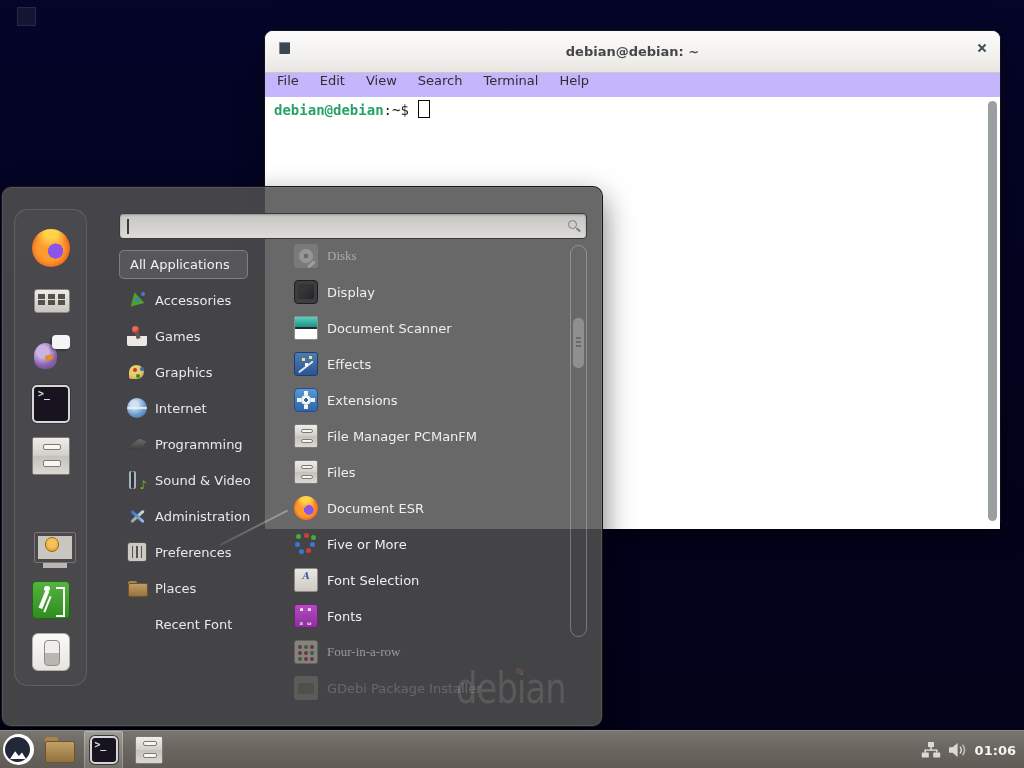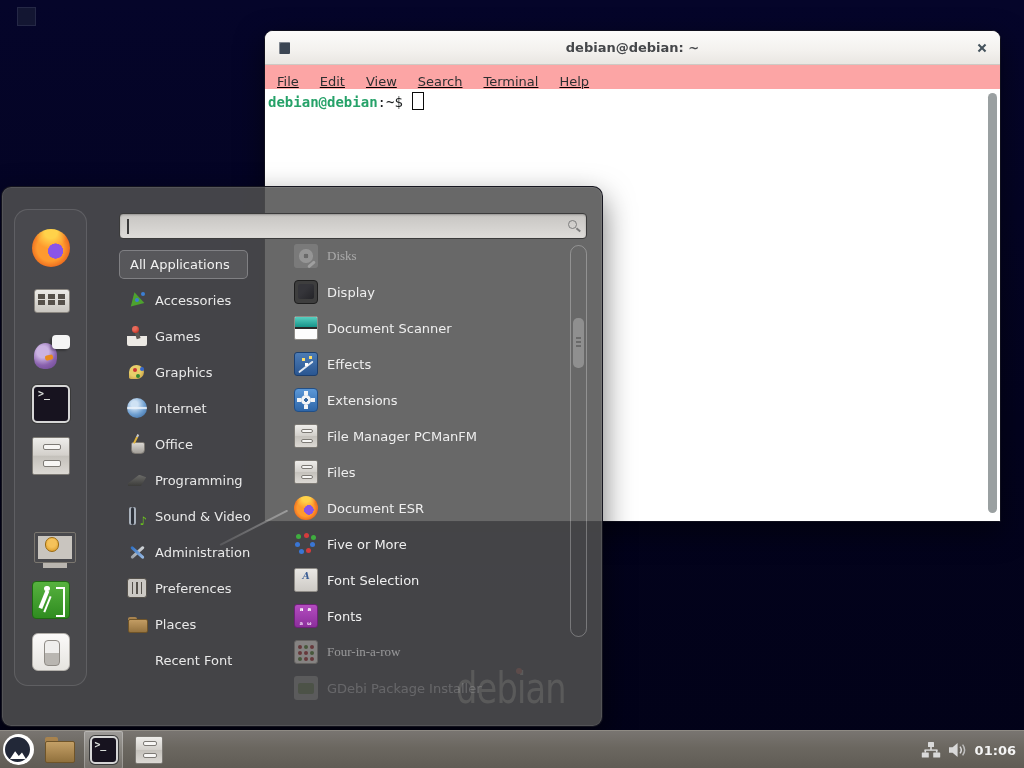--- a/index.html
+++ b/index.html
@@ -16,42 +16,42 @@
   
   #watermark { position:absolute; left:456px; top:664px; font-size:42px; color:#9b9b9b;
     letter-spacing:-1px; transform:scaleX(.80); transform-origin:left; }
   #watermark-dot { position:absolute; left:516px; top:668px; width:6px; height:6px;
     border-radius:50%; background:#b3362c; }
 
   
   #terminal { position:absolute; left:264px; top:30px; width:737px; height:492px; z-index:10;
     border:1px solid #10101d; border-radius:9px 9px 2px 2px;
     box-shadow:0 10px 28px rgba(0,0,0,.5); background:#fff; }
-  #term-titlebar { position:relative; height:34px; border-radius:8px 8px 0 0;
+  #term-titlebar { position:relative; height:42px; border-radius:8px 8px 0 0;
     background:linear-gradient(180deg,#fcfbfa 0%,#f3f1ee 60%,#e9e6e2 100%);
     border-bottom:1px solid #cdc9c4; display:flex; align-items:center; }
   #term-title { position:absolute; left:0; right:0; text-align:center; font-weight:bold;
     font-size:13px; color:#45474a; }
   #term-tl-icon { position:absolute; left:14px; top:11px; width:11px; height:12px;
     background:#3c4653; border-radius:1px; box-shadow:inset 1px 1px 0 rgba(255,255,255,.35); }
   #term-btns { position:absolute; right:12px; top:0; height:34px; display:flex;
     align-items:center; gap:21px; }
   .wbtn { position:relative; width:12px; height:12px; cursor:pointer; }
   .wbtn-close::before,.wbtn-close::after { content:""; position:absolute; left:1px; top:5px;
     width:10px; height:2px; background:#44525c; }
   .wbtn-close::before { transform:rotate(45deg); }
   .wbtn-close::after { transform:rotate(-45deg); }
 
-  #term-menubar { height:24px; background:#fca5a5; display:flex; align-items:flex-end;
-    padding-left:12px; gap:21px;text-decoration:underline; }
+  #term-menubar { height:24px; background:#c4b5fd; display:flex; align-items:flex-start;
+    padding-left:12px; gap:21px; }
   .tmenu-item { font-size:13px; color:#2e2f31; cursor:pointer; }
 
   #term-content { position:relative; height:432px; background:#ffffff;
     font-family:"DejaVu Sans Mono","Liberation Mono",monospace; font-size:14px; }
-  #prompt-line { position:absolute; left:3px; top:3px; white-space:pre; }
+  #prompt-line { position:absolute; left:9px; top:3px; white-space:pre; }
   #prompt-user { color:#26a269; font-weight:bold; }
   #prompt-rest { color:#1d2021; }
   #term-cursor { display:inline-block; width:12px; height:18px; border:1.5px solid #0b0b0b;
     vertical-align:text-bottom; margin-left:9px; }
   #term-scrollbar { position:absolute; right:3px; top:4px; width:9px; height:420px;
     border-radius:5px; background:#9aa0a1; }
 
   
   #startmenu { position:absolute; left:1px; top:186px; width:602px; height:541px; z-index:40;
     background:rgba(79,79,79,.86); border:1px solid rgba(14,14,26,.9); border-radius:10px;
@@ -396,26 +396,20 @@
           <span class="slot20">
             <span class="ico ic-graphics-icon"><i></i></span>
           </span>
           <span>Graphics</span>
         </div>
         <div class="catrow">
           <span class="slot20">
             <span class="ico ic-internet-icon"><i></i></span>
           </span>
           <span>Internet</span>
-        </div>
-        <div class="catrow">
-          <span class="slot20">
-            <span class="ico ic-office-icon"><i></i></span>
-          </span>
-          <span>Office</span>
         </div>
         <div class="catrow">
           <span class="slot20">
             <span class="ico ic-programming-icon"><i></i></span>
           </span>
           <span>Programming</span>
         </div>
         <div class="catrow">
           <span class="slot20">
             <span class="ico ic-sound-video-icon"><i></i></span>

